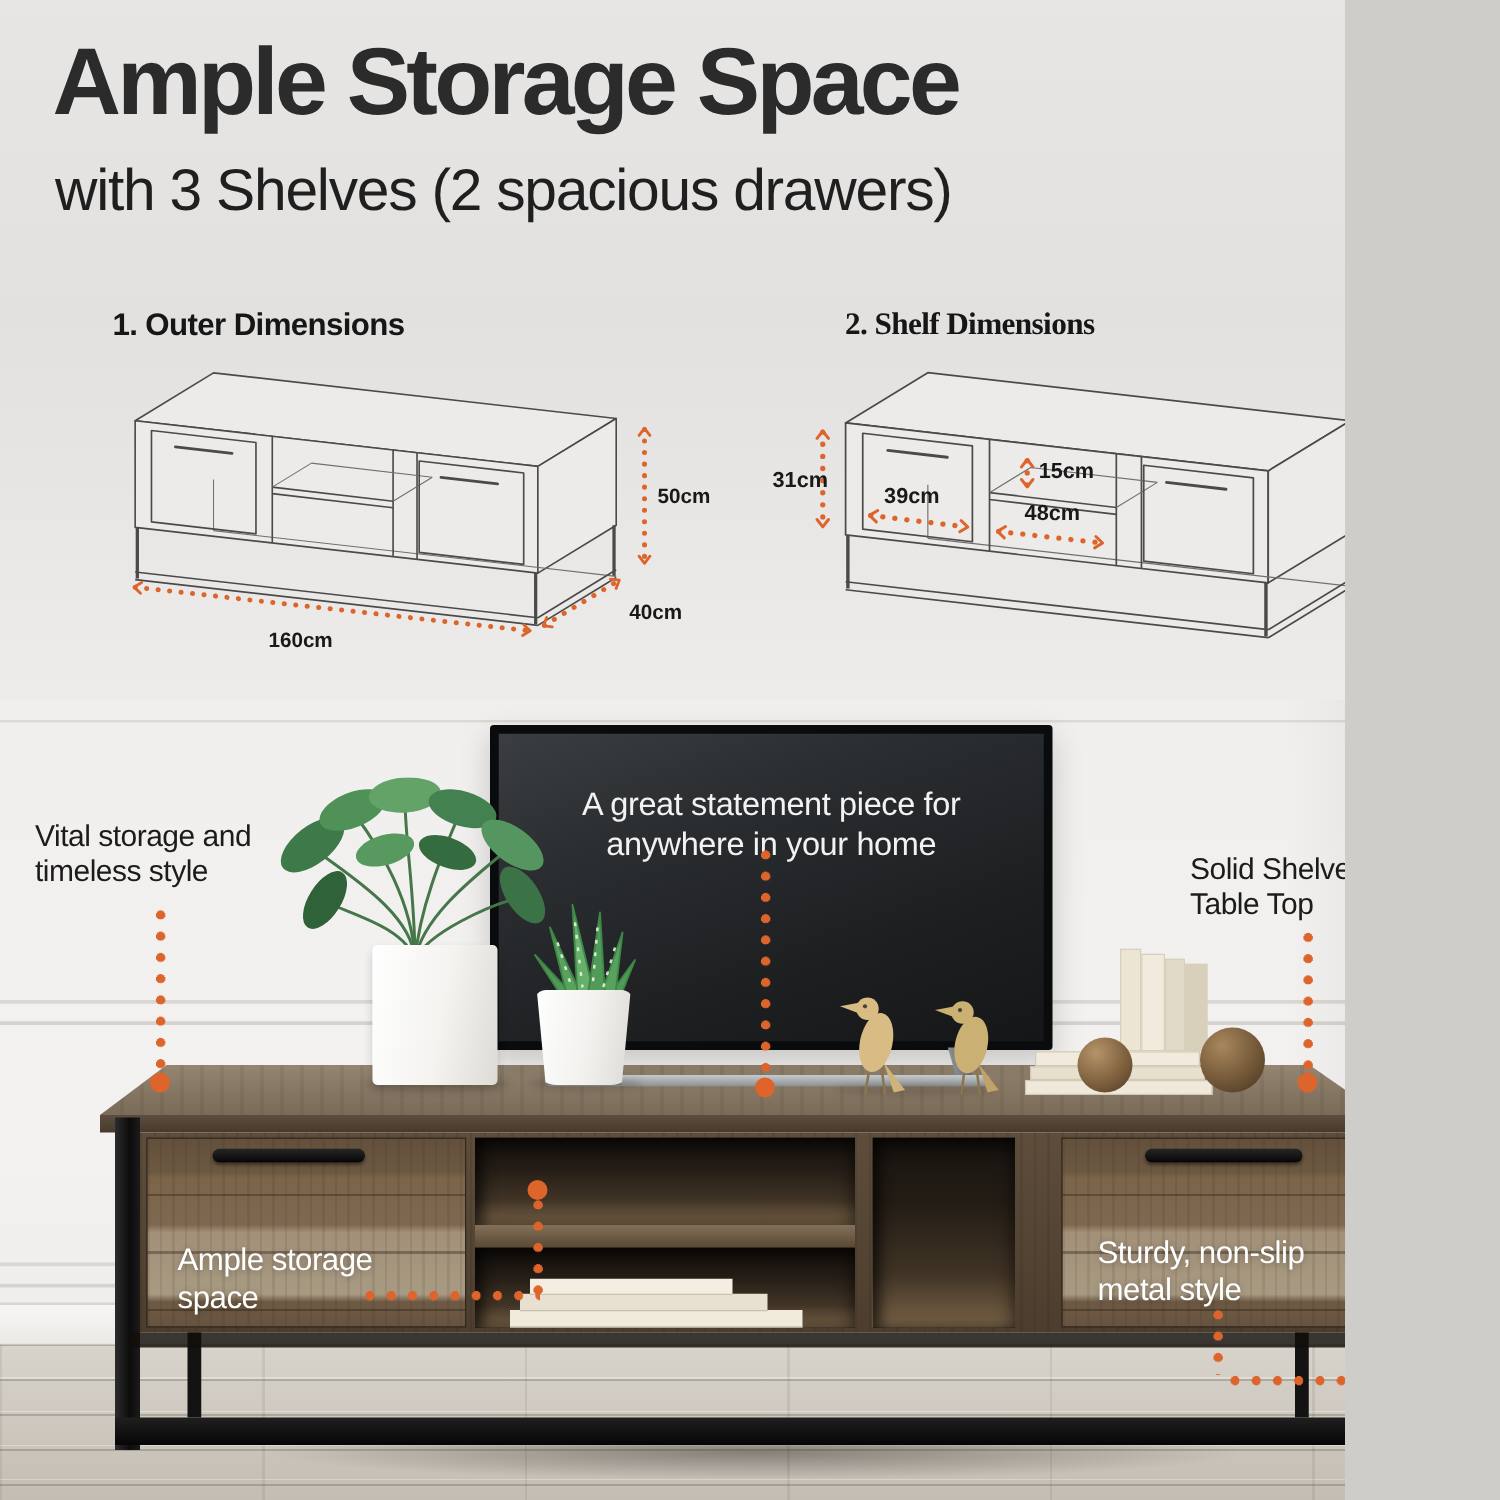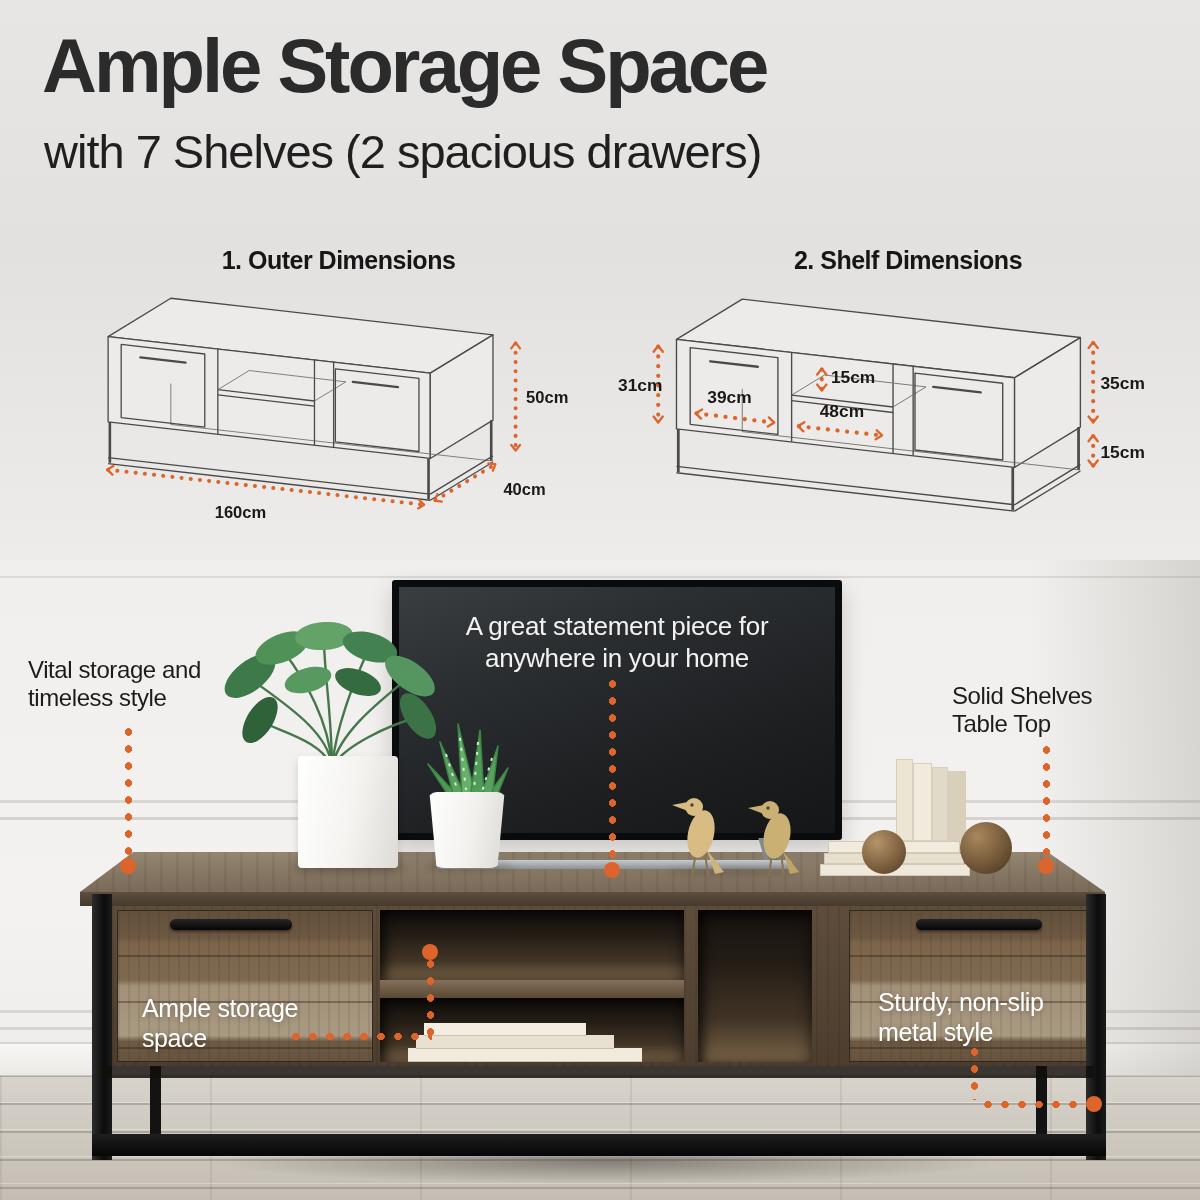--- a/index.html
+++ b/index.html
@@ -1,30 +1,30 @@
 <!DOCTYPE html>
 <html style="--acc: #DD652B;"><head>
 <meta charset="utf-8">
 <style>
   html,body{margin:0;padding:0;background:#cfcdca;}
-  .page{position:relative;width:1200px;height:1200px;overflow:hidden;
+  .page{position:relative;width:1076px;height:1200px;overflow:hidden;
         font-family:"Liberation Sans",sans-serif;background:#e4e2e0;}
 
   
   .top-section{position:absolute;left:0;top:0;width:1200px;height:560px;
     background:linear-gradient(180deg,#e8e6e4 0%,#e3e1df 45%,#edecea 100%);}
   .title{position:absolute;left:42px;top:22px;margin:0;font-size:76px;font-weight:bold;
          letter-spacing:-3px;color:#2b2b2b;}
   .subtitle{position:absolute;left:44px;top:124px;margin:0;font-size:47px;font-weight:400;
             letter-spacing:-1px;color:#1f1f1f;}
   .diagram-block{position:absolute;top:246px;}
   .diagram-block.d1{left:82px;width:505px;}
   .diagram-block.d2{left:618px;width:540px;}
-  .diagram-label{margin:0 0 4px 8px;font-size:25px;font-weight:700;color:#161616;letter-spacing:-0.5px;text-align:center;}
-  .diagram-block.d2 .diagram-label{margin-left:40px;}
+  .diagram-label{margin:0 0 4px 8px;font-size:25px;font-weight:700;color:#161616;letter-spacing:-0.5px;}
+  .diagram-block.d2 .diagram-label{margin-left:58px;font-family:Liberation Serif, serif;}
   .dsvg{display:block;}
   .ln{fill:none;stroke:#4a4a4a;stroke-width:1.5px;stroke-linejoin:round;}
   .lnf{fill:#edebe9;stroke:#4a4a4a;stroke-width:1.5px;stroke-linejoin:round;}
   .lnt{fill:none;stroke:#6f6f6f;stroke-width:1px;}
   .lnp{fill:none;stroke:#4a4a4a;stroke-width:3px;}
   .hnd{fill:none;stroke:#4a4a4a;stroke-width:2.6px;stroke-linecap:round;}
   .ol{fill:none;stroke:var(--acc,#DD652B);stroke-width:4.6px;stroke-dasharray:0.1 10.5;stroke-linecap:round;}
   .dim{font:700 19px "Liberation Sans",sans-serif;fill:#191919;}
 
   
@@ -87,21 +87,21 @@
   .ipost.il{left:150px;} .ipost.ir{left:1036px;}
   .underbar{position:absolute;left:104px;top:506px;width:990px;height:12px;background:rgba(18,13,8,0.82);}
   .bottombar{position:absolute;left:92px;top:574px;width:1014px;height:22px;
     background:linear-gradient(180deg,#1f1f1f,#060606);}
 
   
   .tv{position:absolute;left:392px;top:20px;width:450px;height:260px;background:#0a0b0c;
       border-radius:3px;padding:7px;box-sizing:border-box;box-shadow:0 10px 25px rgba(0,0,0,0.18);}
   .tv-screen{width:100%;height:100%;
       background:linear-gradient(160deg,#3a3e41 0%,#2b2e31 30%,#1d1f21 68%,#141617 100%);}
-  .tv-caption{margin:0 auto;padding-top:24px;width:350px;text-align:center;
+  .tv-caption{margin:0 auto;padding-top:41px;width:350px;text-align:center;
       color:#f2f2f2;font-size:26px;line-height:1.22;letter-spacing:-0.3px;}
   .tv-neck{position:absolute;top:278px;width:13px;height:26px;background:linear-gradient(90deg,#888e91,#5f6568);}
   .tv-neck.nl{left:454px;transform:skewX(-16deg);}
   .tv-neck.nr{left:762px;transform:skewX(16deg);}
   .tv-base{position:absolute;left:436px;top:300px;width:356px;height:9px;border-radius:4px;
       background:linear-gradient(180deg,#c6cacc,#8c9194);}
 
   
   .pot-monstera{position:absolute;left:298px;top:196px;width:100px;height:112px;border-radius:4px;
       background:linear-gradient(100deg,#ffffff 0%,#f4f3f0 55%,#dedbd6 100%);box-shadow:0 4px 8px rgba(0,0,0,0.15);}
@@ -131,21 +131,21 @@
       background-size:17px 9px;}
   .bigdot{position:absolute;width:16px;height:16px;border-radius:50%;background:var(--acc,#DD652B);z-index:6;}
 </style>
 </head>
 <body>
 
 <div class="page">
 
   <div class="top-section">
     <h1 class="title">Ample Storage Space</h1>
-    <h2 class="subtitle">with 7 Shelves (2 spacious drawers)</h2>
+    <h2 class="subtitle">with 3 Shelves (2 spacious drawers)</h2>
 
     <div class="diagram-block d1">
       <p class="diagram-label">1. Outer Dimensions</p>
       <svg class="dsvg" width="505" height="244" viewBox="0 0 580 280">
         <defs>
           <marker id="chev1" viewBox="0 0 12 14" markerUnits="userSpaceOnUse" markerWidth="12" markerHeight="14" refX="8" refY="7" orient="auto-start-reverse">
             <path d="M2.5 2 L9 7 L2.5 12" style="fill:none;stroke:var(--acc,#DD652B);stroke-width:2.6;stroke-linecap:round;stroke-linejoin:round;"></path>
           </marker>
         </defs>
 

